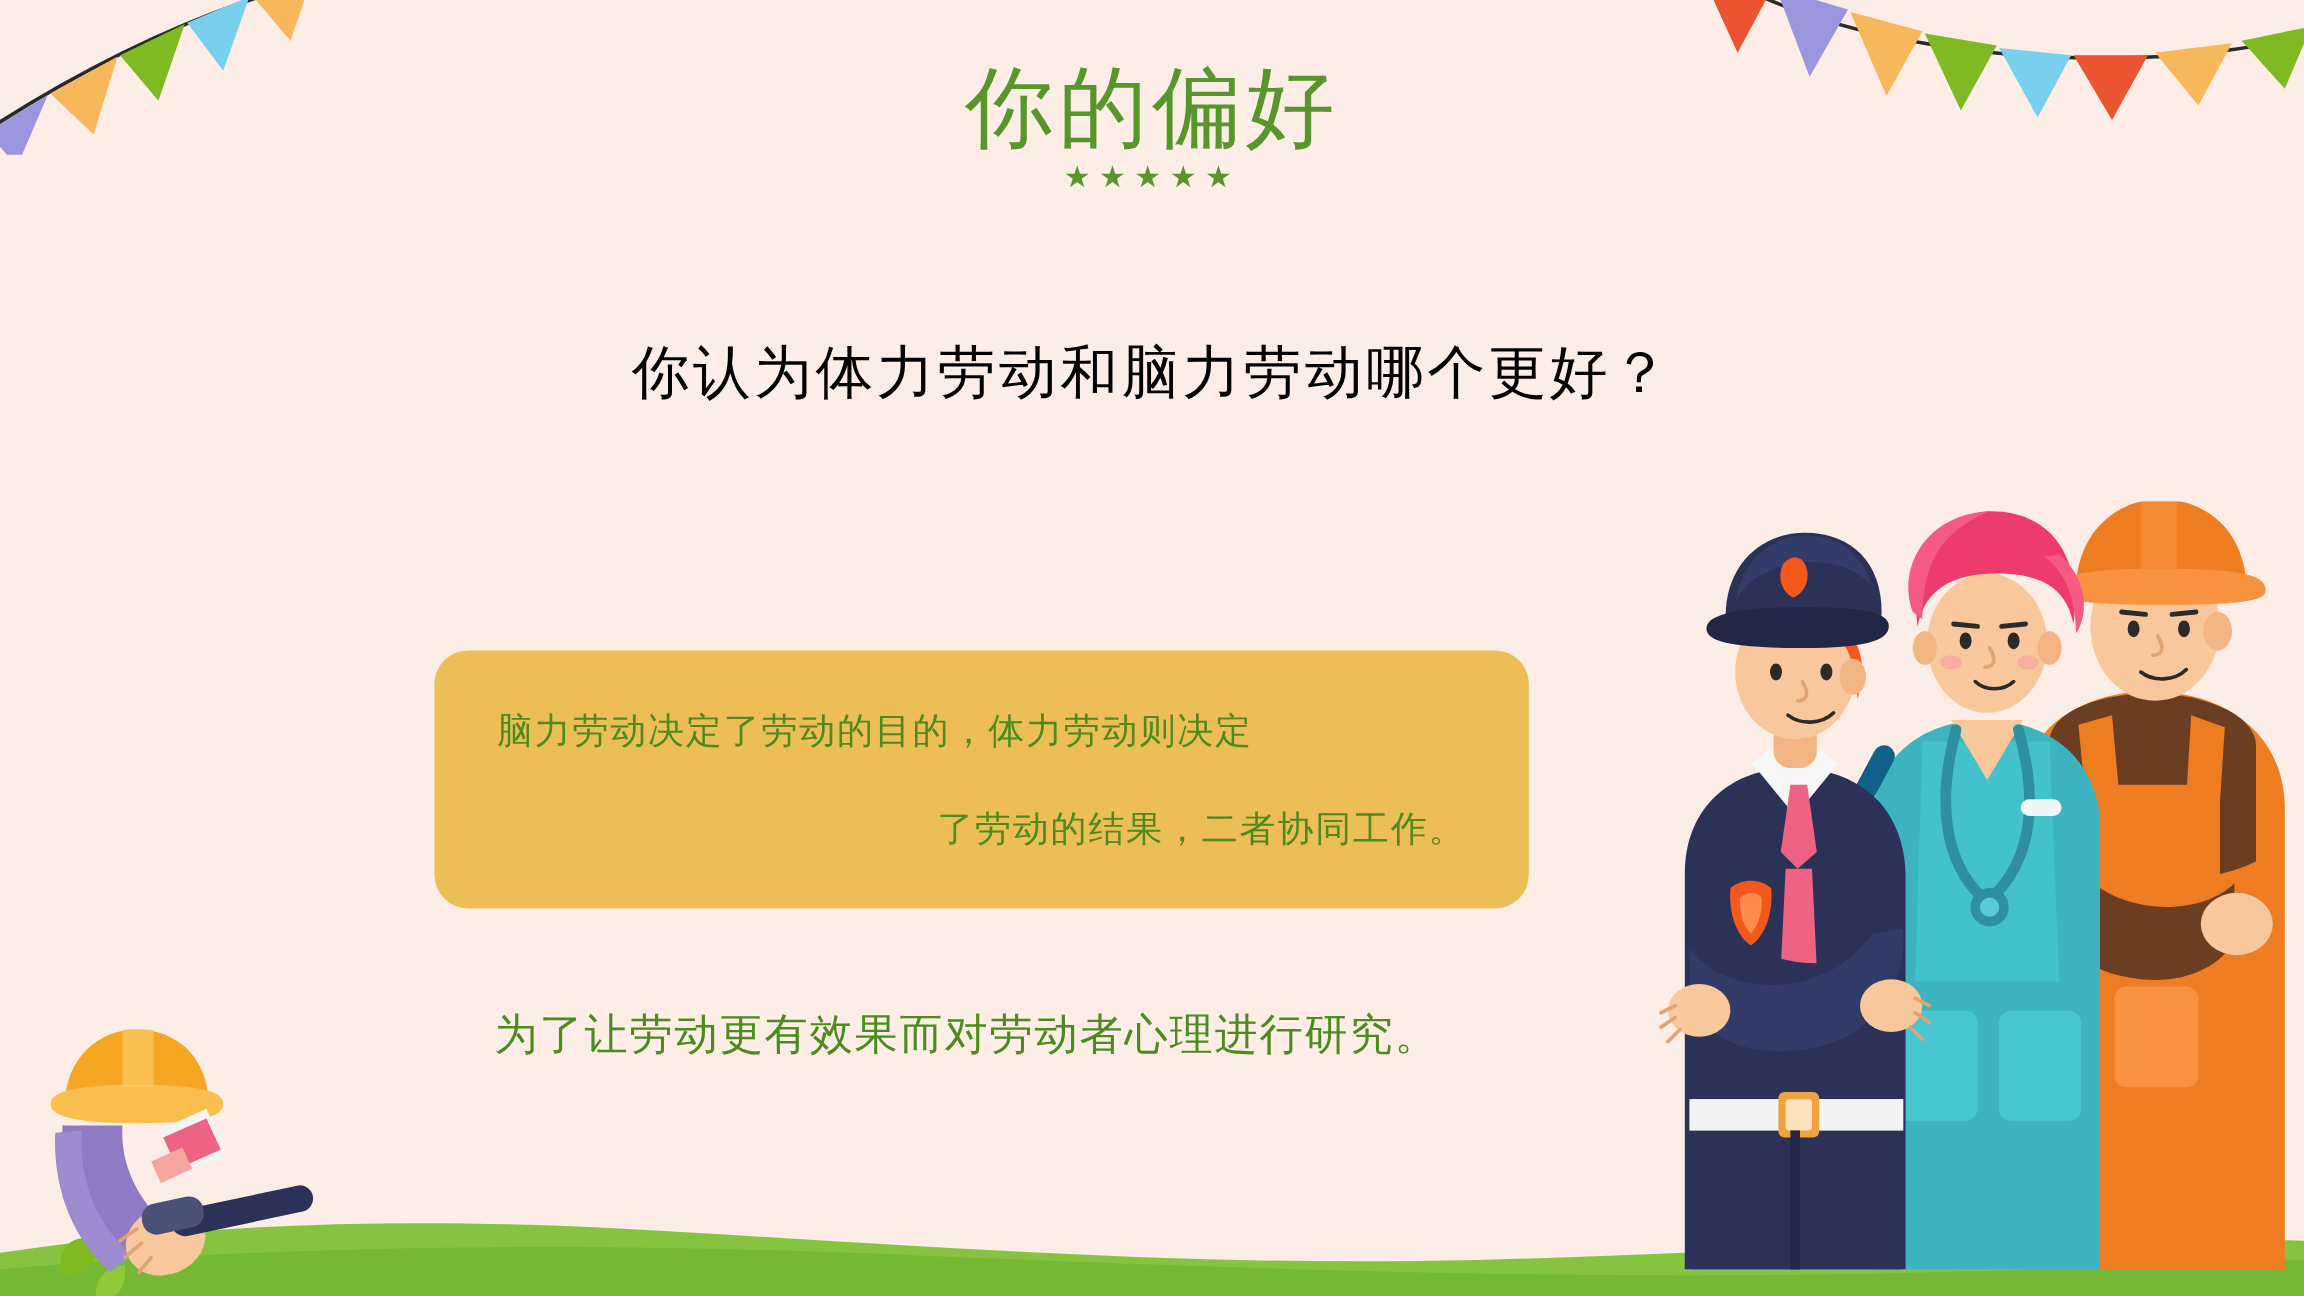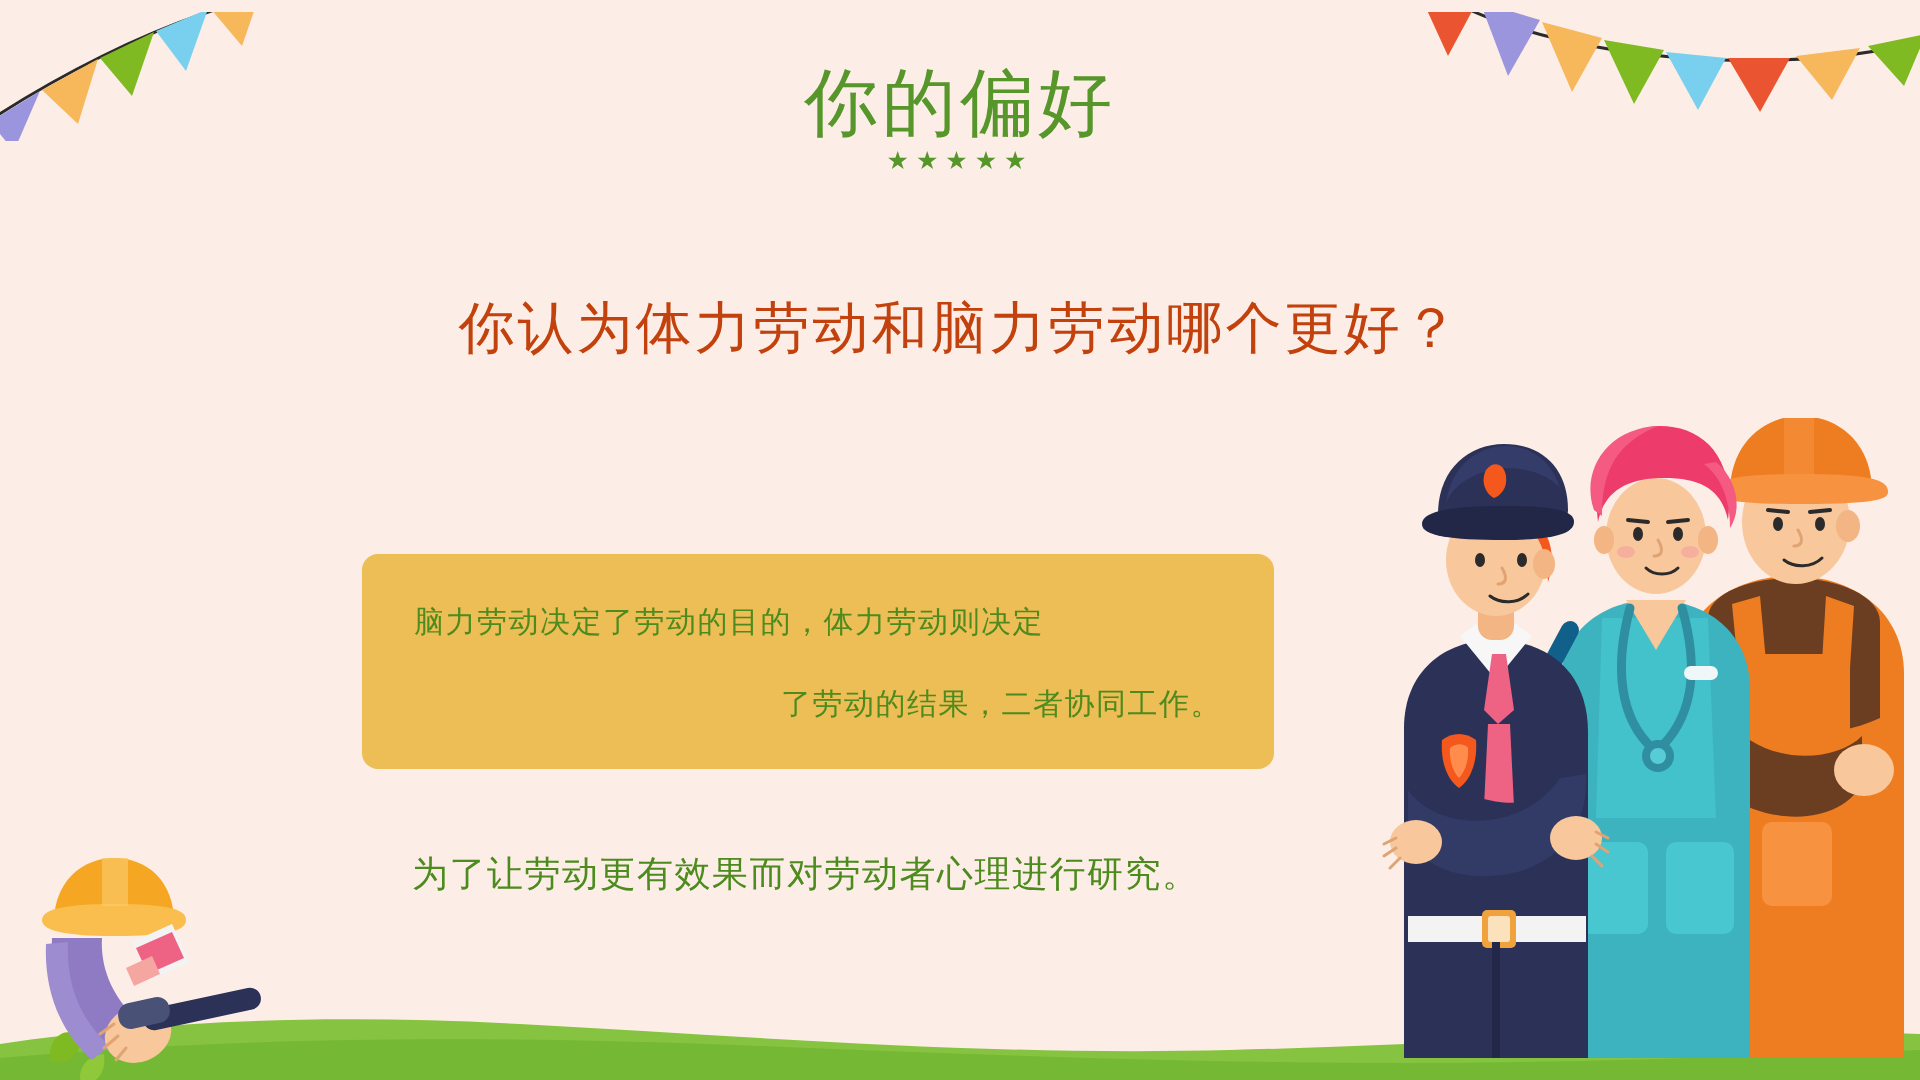--- a/index.html
+++ b/index.html
@@ -2,21 +2,21 @@
 <html><head>
 <meta charset="utf-8">
 <style>
   html,body{margin:0;padding:0;}
   body{
     width:1920px;height:1080px;overflow:hidden;
     background:#FCEEE6;
     font-family:"Liberation Sans","DejaVu Sans",sans-serif;
     position:relative;
   }
-  #slide{position:absolute;inset:0;overflow:hidden;background:#FCEEE6;margin-top:12px;}
+  #slide{position:absolute;inset:0;overflow:hidden;background:#FCEEE6;}
 
   
   .layer{position:absolute;inset:0;pointer-events:none;}
   .layer svg{position:absolute;display:block;}
 
   
   #title-block{
     position:absolute;left:0;right:0;top:52px;
     text-align:center;
   }
@@ -29,31 +29,31 @@
   #title-stars{
     margin-top:6px;color:#57962A;font-size:25px;letter-spacing:7px;
     line-height:1;
   }
 
   
   #question{
     position:absolute;left:0;right:0;top:285px;
     text-align:center;
     font-family:"DejaVu Serif","Liberation Serif",serif;
-    font-size:56px;line-height:1.1;letter-spacing:3px;
-    color:#c2410c;font-weight:400;
+    font-size:48px;line-height:1.1;letter-spacing:3px;
+    color:#000000;font-weight:400;
     white-space:nowrap;
   }
 
   
   #callout{
     position:absolute;left:362px;top:542px;
     width:912px;min-height:215px;
     background:#EDBE55;
-    border-radius:16px;
+    border-radius:28px;
     box-sizing:border-box;
     padding:42px 52px 40px 52px;
     display:flex;flex-direction:column;justify-content:center;
   }
   .callout-line{
     font-size:30px;line-height:1.0;color:#4D8B1E;
     letter-spacing:1.5px;margin:0 0 0 0;
   }
   .callout-line + .callout-line{margin-top:52px;text-align:right;}
 

